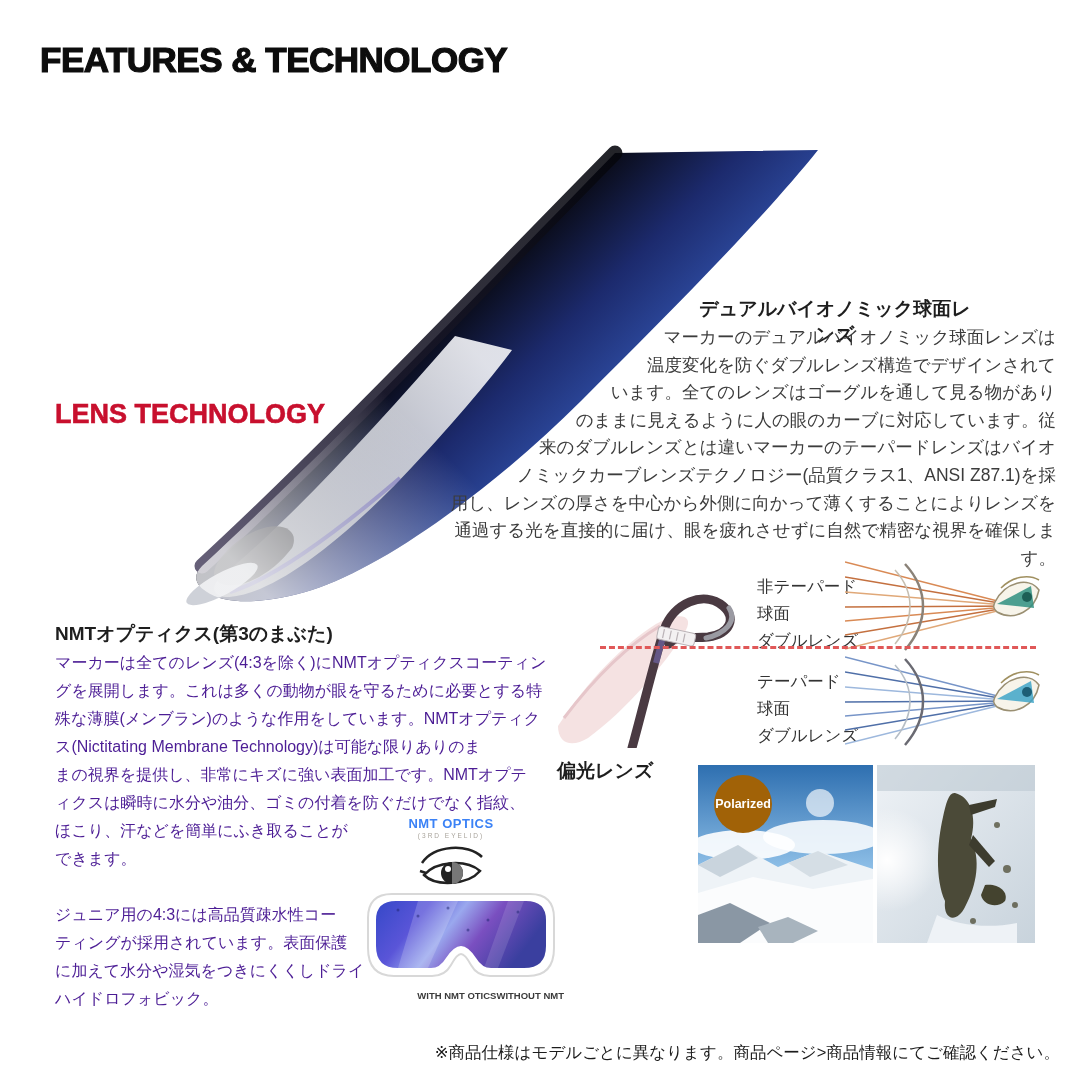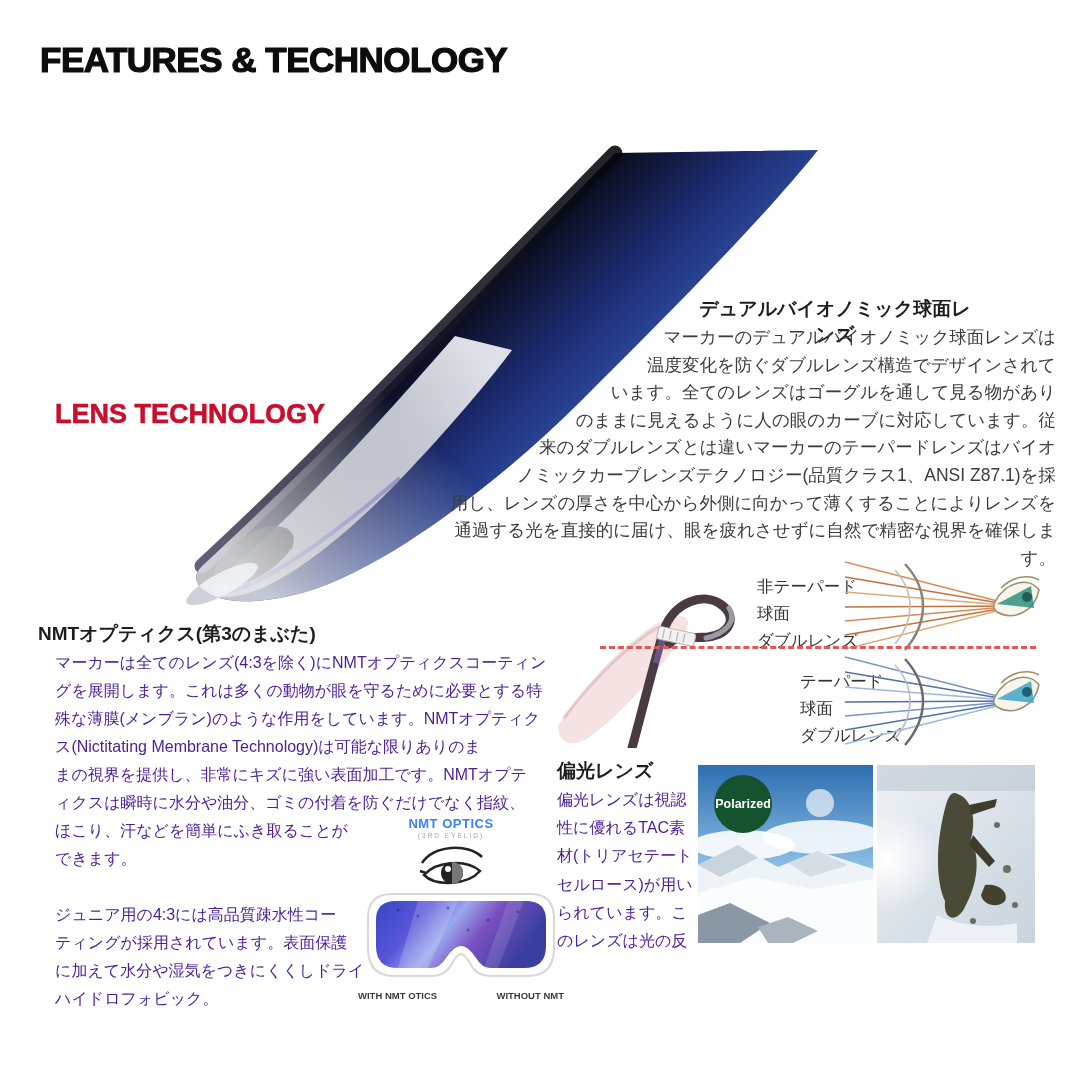--- a/index.html
+++ b/index.html
@@ -11,24 +11,24 @@
       -webkit-text-stroke:1.2px #0d0d0d;}
   .redlabel{font-size:27px;font-weight:bold;color:#c8102e;-webkit-text-stroke:0.6px #c8102e;}
   .sec-title{font-size:19px;font-weight:bold;color:#1e1e1e;}
   .body-txt{font-size:16px;line-height:28px;color:#4c1d95;}
   .dual-body{font-size:17.5px;line-height:27.6px;text-align:right;color:#3c3c3c;}
   .diag-label{font-size:16.5px;line-height:27px;color:#333;}
   .dash-line{height:0;border-top:3px dashed #e05858;}
   .nmt-logo{width:118px;text-align:center;}
   .nmt-logo-title{font-size:13px;font-weight:bold;color:#3b82f6;letter-spacing:0.5px;}
   .nmt-logo-sub{font-size:6.5px;color:#a9a49c;letter-spacing:2px;margin-top:1px;}
-  .goggle-labels{width:206px;display:flex;justify-content:space-between;
+  .goggle-labels{width:206px;display:flex;justify-content:flex-end;
                  font-size:9.5px;font-weight:bold;color:#3a3a3a;}
   .footnote{font-size:16.5px;color:#1c1c1c;text-align:right;}
-  .badge{position:absolute;border-radius:50%;background:#14532d;color:#fff;
+  .badge{position:absolute;border-radius:50%;background:#a16207;color:#fff;
          display:flex;align-items:center;justify-content:center;
          font-size:12.5px;font-weight:bold;}
   svg{display:block;}
 </style>
 </head>
 <body>
 
 <div class="canvas">
 
   <div class="abs h1" style="left:40px;top:40px;">FEATURES &amp; TECHNOLOGY</div>
@@ -120,21 +120,21 @@
         <path d="M 150,42 C 160,22 184,16 194,30 C 190,50 170,62 152,52 C 148,48 148,46 150,42 Z" fill="#f7f4ea" stroke="#9a8f72" stroke-width="1.5"></path>
         <path d="M 152,44 L 186,26 L 189,48 Z" fill="#2f8f80" opacity="0.85"></path>
         <circle cx="182" cy="37" r="5" fill="#1d5f56"></circle>
         <path d="M 156,28 C 168,16 184,14 194,20" fill="none" stroke="#a09060" stroke-width="1.5"></path>
       </g>
     </svg>
   </div>
 
   <div class="abs dash-line" style="left:600px;top:646px;width:436px;"></div>
 
-  <div class="abs diag-label ml" style="left:757px;top:668px;margin-left:43px;">テーパード
+  <div class="abs diag-label ml" style="left:757px;top:668px;">テーパード
 球面
 ダブルレンズ</div>
   <div class="abs" style="left:845px;top:655px;">
     <svg width="195" height="92" viewBox="0 0 195 92">
       <g stroke-width="1.6">
         <line x1="0" y1="2" x2="172" y2="46" stroke="#7795c8"></line>
         <line x1="0" y1="17" x2="172" y2="46" stroke="#4f6fa8"></line>
         <line x1="0" y1="32" x2="172" y2="46" stroke="#9db8dd"></line>
         <line x1="0" y1="47" x2="172" y2="46" stroke="#4f6fa8"></line>
         <line x1="0" y1="61" x2="172" y2="46" stroke="#7795c8"></line>
@@ -145,21 +145,21 @@
       <path d="M 50,10 C 70,32 70,60 50,84" fill="none" stroke="#b6bec6" stroke-width="1.5"></path>
       <g>
         <path d="M 150,42 C 160,22 184,16 194,30 C 190,50 170,62 152,52 C 148,48 148,46 150,42 Z" fill="#f7f4ea" stroke="#9a8f72" stroke-width="1.5"></path>
         <path d="M 152,44 L 186,26 L 189,48 Z" fill="#3fa5c8" opacity="0.85"></path>
         <circle cx="182" cy="37" r="5" fill="#1d5f76"></circle>
         <path d="M 156,28 C 168,16 184,14 194,20" fill="none" stroke="#a09060" stroke-width="1.5"></path>
       </g>
     </svg>
   </div>
 
-  <div class="abs sec-title" style="left:38px;top:621px;">NMTオプティクス(第3のまぶた)</div>
+  <div class="abs sec-title" style="left:55px;top:621px;">NMTオプティクス(第3のまぶた)</div>
   <div class="abs body-txt ml" style="left:55px;top:649px;width:510px;">マーカーは全てのレンズ(4:3を除く)にNMTオプティクスコーティン
 グを展開します。これは多くの動物が眼を守るために必要とする特
 殊な薄膜(メンブラン)のような作用をしています。NMTオプティク
 ス(Nictitating Membrane Technology)は可能な限りありのま
 まの視界を提供し、非常にキズに強い表面加工です。NMTオプテ
 ィクスは瞬時に水分や油分、ゴミの付着を防ぐだけでなく指紋、
 ほこり、汗などを簡単にふき取ることが
 できます。</div>
 
   <div class="abs nmt-logo" style="left:392px;top:816px;">
@@ -204,26 +204,20 @@
     <span>WITH NMT OTICS</span>
     <span>WITHOUT NMT</span>
   </div>
 
   <div class="abs body-txt ml" style="left:55px;top:901px;width:330px;">ジュニア用の4:3には高品質疎水性コー
 ティングが採用されています。表面保護
 に加えて水分や湿気をつきにくくしドライ
 ハイドロフォビック。</div>
 
   <div class="abs sec-title" style="left:557px;top:758px;">偏光レンズ</div>
-  <div class="abs body-txt ml" style="left:557px;top:786px;width:170px;line-height:28.2px;">偏光レンズは視認
-性に優れるTAC素
-材(トリアセテート
-セルロース)が用い
-られています。こ
-のレンズは光の反</div>
 
   <div class="abs" style="left:698px;top:765px;">
     <svg width="175" height="178" viewBox="0 0 175 178">
       <defs>
         <linearGradient id="sky" x1="0" y1="0" x2="0" y2="1">
           <stop offset="0" stop-color="#2e6fb0"></stop>
           <stop offset="1" stop-color="#8fc0e8"></stop>
         </linearGradient>
       </defs>
       <rect width="175" height="105" fill="url(#sky)"></rect>
@@ -265,14 +259,15 @@
           <circle cx="130" cy="104" r="4"></circle>
           <circle cx="96" cy="156" r="3"></circle>
         <circle cx="70" cy="166" r="3"></circle>
           <circle cx="138" cy="140" r="3"></circle>
       </g>
       <path d="M 60,150 C 80,160 110,164 140,158 L 140,178 L 50,178 Z" fill="#eef2f6"></path>
     </svg>
   </div>
 
 
+  <div class="abs footnote" style="right:38px;top:1042px;width:640px;">※商品仕様はモデルごとに異なります。商品ページ&gt;商品情報にてご確認ください。</div>
 
 </div>
 
 </body></html>

